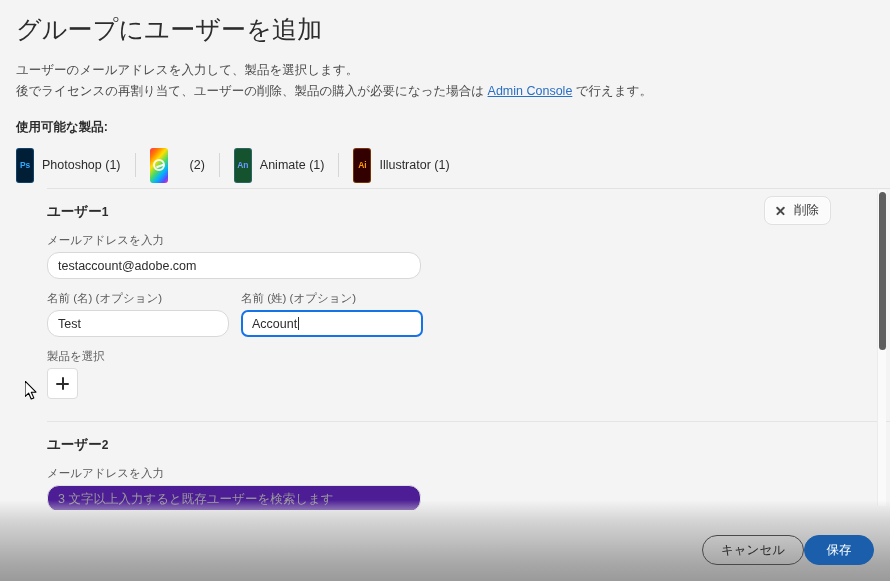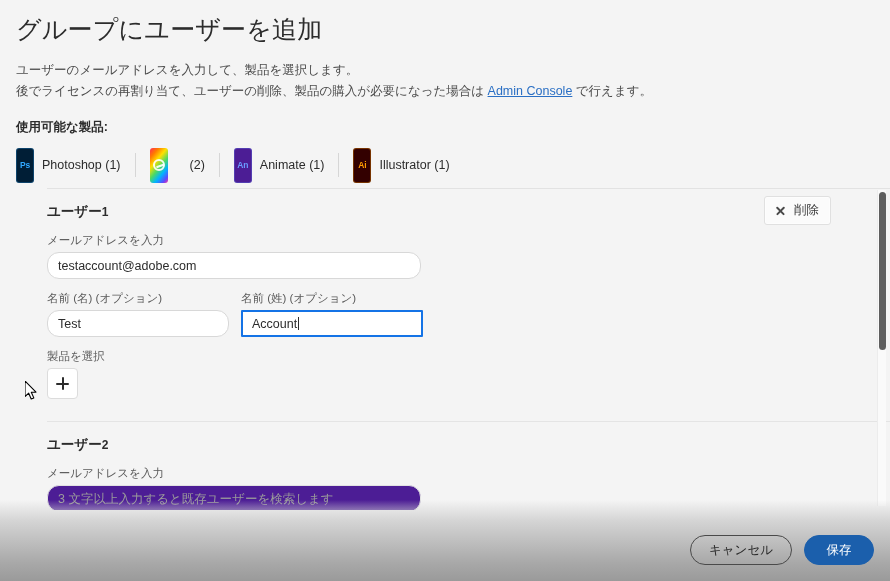--- a/index.html
+++ b/index.html
@@ -85,21 +85,21 @@
     justify-content: center;
     font-size: 8.5px;
     font-weight: 700;
     font-family: "Liberation Sans", sans-serif;
     line-height: 1;
     letter-spacing: -0.2px;
     overflow: hidden;
     position: relative;
   }
   .icon-ps { background: #001e36; color: #31a8ff; border: 1px solid #31a8ff44; }
-  .icon-an { background: #4c1d95; color: #6a9bff; border: 1px solid #6a9bff44; }
+  .icon-an { background: #14532d; color: #6a9bff; border: 1px solid #6a9bff44; }
   .icon-ai { background: #330000; color: #ff9a00; border: 1px solid #ff9a0055; }
   .icon-cc {
     background: linear-gradient(130deg,#ff2d55 0%,#ff7a00 18%,#ffe000 36%,#4cd964 55%,#00b3ff 72%,#5a4bff 88%,#ff2d9e 100%);
   }
   .icon-cc .cc-swirl {
     width: 12px; height: 12px;
     border-radius: 50%;
     border: 2px solid rgba(255,255,255,0.92);
     display:block;
     position: relative;
@@ -168,21 +168,21 @@
 
   .delete-button {
     position: absolute;
     right: 43px;
     top: -7px;
     display: flex;
     align-items: center;
     gap: 8px;
     background: #fbfbfb;
     border: 1px solid #e0e0e0;
-    border-radius: 3px;
+    border-radius: 8px;
     padding: 5px 11px 5px 10px;
     cursor: pointer;
     box-shadow: 0 0 0 1px rgba(255,255,255,0.6) inset;
   }
   .delete-button .x-icon {
     width: 11px; height: 11px;
     position: relative;
     display:inline-block;
     flex: 0 0 auto;
   }
@@ -228,21 +228,21 @@
   .input-row {
     display: flex;
     gap: 12px;
   }
   .input-col { width: 182px; }
   .input-col .text-input { width: 182px; }
   .input-col .field-label { margin-top: 12px; }
 
   .text-input.focused {
     border: 2px solid #1473e6;
-    border-radius: 1px;
+    border-radius: 7px;
     padding: 0 9px;
   }
   .caret {
     display: inline-block;
     width: 1px;
     height: 13px;
     background: #2c2c2c;
     vertical-align: -2px;
     margin-left: 1px;
   }
@@ -335,21 +335,21 @@
     height: 81px;
     background: linear-gradient(to bottom, rgba(240,240,240,0) 0%, #d4d4d4 26%, #a8a8a8 78%, #9a9a9a 100%);
     z-index: 25;
   }
   .footer-bar {
     position: absolute;
     right: 16px;
     bottom: 16px;
     display: flex;
     align-items: center;
-    gap: 12px;
+    gap: 0;
     z-index: 30;
   }
   .btn {
     height: 30px;
     border-radius: 15px;
     font-family: "Liberation Sans", "DejaVu Sans", sans-serif;
     font-size: 12.5px;
     display: flex;
     align-items: center;
     justify-content: center;

